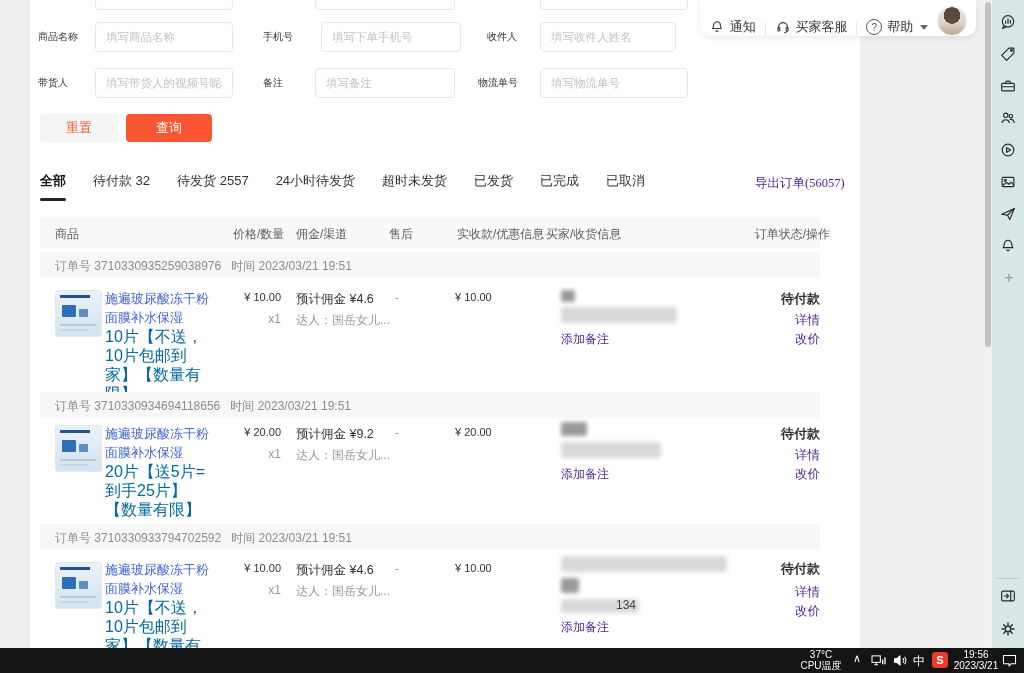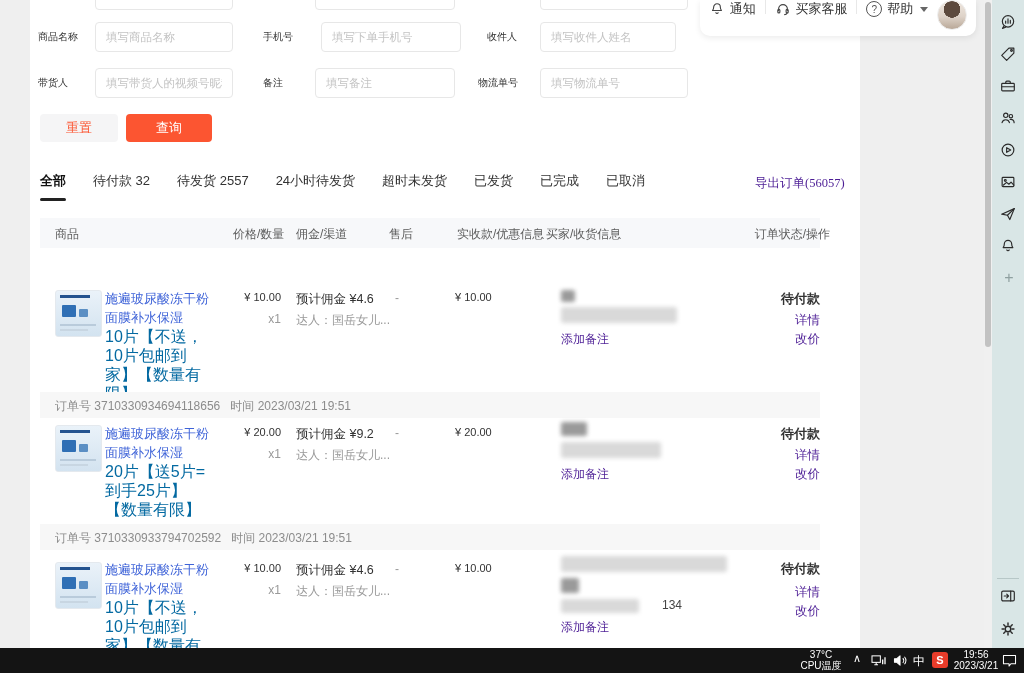--- a/index.html
+++ b/index.html
@@ -24,21 +24,21 @@
   .gbar{background:#f7f7f7;font-size:12px;color:#8c8c8c;}
   .pname{font-size:13px;line-height:19px;color:#3e63d8;cursor:pointer;}
   .spec{font-size:16px;line-height:19px;color:#0369a1;}
   .num{font-size:11px;color:#333;}
   .sub{font-size:12px;color:#999;}
   .status{font-size:13px;font-weight:600;color:#333;}
   .blur{background:#d9d9d9;filter:blur(2px);border-radius:2px;}
   .blur-dk{background:#9a9a9a;filter:blur(2px);border-radius:2px;}
   .right{text-align:right;}
   .topcard{left:700px;top:0;width:276px;height:36px;background:#fff;border-radius:0 0 10px 10px;
-           box-shadow:0 2px 6px rgba(0,0,0,.08);display:flex;align-items:flex-start;
+           box-shadow:0 2px 6px rgba(0,0,0,.08);display:flex;align-items:flex-end;
            justify-content:space-evenly;font-size:13px;color:#333;}
   .topitem{display:flex;align-items:center;gap:5px;cursor:pointer;}
   .vdiv{width:1px;height:14px;background:#e8e8e8;}
   .caret{width:0;height:0;border-left:4px solid transparent;border-right:4px solid transparent;
          border-top:5px solid #666;margin-left:2px;}
   .avatar{width:28px;height:28px;border-radius:50%;cursor:pointer;
     background:radial-gradient(circle at 50% 30%,#5d4a3e 0 34%,rgba(0,0,0,0) 35%),
       linear-gradient(180deg,#efe7df 0%,#ded3c9 55%,#b9a898 100%);
     border:1px solid #eee;}
   .qcirc{width:14px;height:14px;border:1.3px solid #555;border-radius:50%;display:flex;
@@ -103,20 +103,28 @@
     <div class="abs thead" style="left:10px;top:218px;width:780px;height:30px">
       <span class="abs" style="left:15px;top:8px">商品</span>
       <span class="abs" style="left:193px;top:8px">价格/数量</span>
       <span class="abs" style="left:256px;top:8px">佣金/渠道</span>
       <span class="abs" style="left:349px;top:8px">售后</span>
       <span class="abs" style="left:417px;top:8px">实收款/优惠信息</span>
       <span class="abs" style="left:506px;top:8px">买家/收货信息</span>
       <span class="abs right" style="left:660px;top:8px;width:130px">订单状态/操作</span>
     </div>
 
+    <div class="abs gbar" style="left:10px;top:252px;width:780px;height:26px">
+      <span class="abs" style="left:15px;top:6px">
+        <span>订单号</span>
+        <span>3710330935259038976</span>
+        &nbsp;&nbsp;<span>时间</span>
+        <span>2023/03/21 19:51</span>
+      </span>
+    </div>
     <div class="abs thumb" style="left:25px;top:290px">
       <div class="t1"></div>
         <div class="t2"></div>
         <div class="t3"></div>
         <div class="t4"></div>
         <div class="t5"></div>
     </div>
     <div class="abs pname" style="left:75px;top:289px;width:112px">施遍玻尿酸冻干粉面膜补水保湿</div>
     <div class="abs spec" style="left:75px;top:327px;width:106px">10片【不送，10片包邮到家】【数量有限】</div>
     <div class="abs num right" style="left:181px;top:291px;width:70px">¥ 10.00</div>
@@ -187,21 +195,21 @@
     <div class="abs sub right" style="left:181px;top:583px;width:70px">x1</div>
     <div class="abs" style="left:266px;top:562px;font-size:12.5px;color:#333">
       <span>预计佣金</span>&nbsp;<span>¥4.6</span>
     </div>
     <div class="abs sub" style="left:266px;top:583px">达人：国岳女儿...</div>
     <div class="abs sub" style="left:365px;top:562px">-</div>
     <div class="abs num" style="left:425px;top:562px">¥ 10.00</div>
     <div class="abs blur" style="left:531px;top:556px;width:166px;height:16px"></div>
     <div class="abs blur-dk" style="left:531px;top:578px;width:18px;height:15px"></div>
     <div class="abs blur" style="left:531px;top:599px;width:78px;height:14px"></div>
-    <div class="abs" style="left:632px;top:598px;font-size:12px;color:#444">134</div>
+    <div class="abs" style="left:586px;top:598px;font-size:12px;color:#444">134</div>
     <div class="abs link" style="left:531px;top:619px;font-size:12px">添加备注</div>
     <div class="abs status right" style="left:690px;top:560px;width:100px">待付款</div>
     <div class="abs link right" style="left:690px;top:584px;width:100px;font-size:12.5px">详情</div>
     <div class="abs link right" style="left:690px;top:603px;width:100px;font-size:12.5px">改价</div>
   </div>
 
   <div class="abs topcard">
     <div class="topitem">
       <svg width="16" height="16" viewBox="0 0 20 20" fill="none" stroke="#444" stroke-width="1.4" stroke-linecap="round" stroke-linejoin="round">
         <path d="M10 3.5 a4.2 4.2 0 0 1 4.2 4.2 c0 2.7 .9 3.6 1.4 4.1 H4.4 c.5-.5 1.4-1.4 1.4-4.1 A4.2 4.2 0 0 1 10 3.5 Z"></path>

